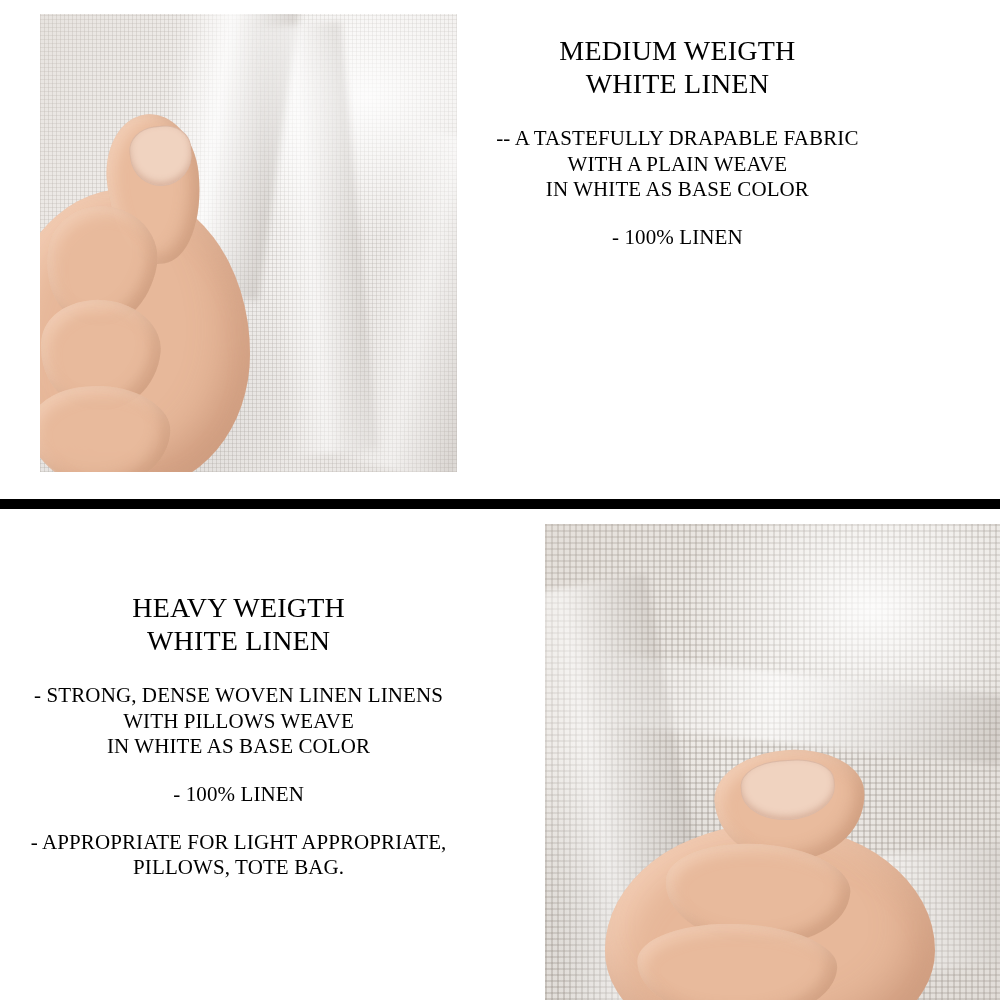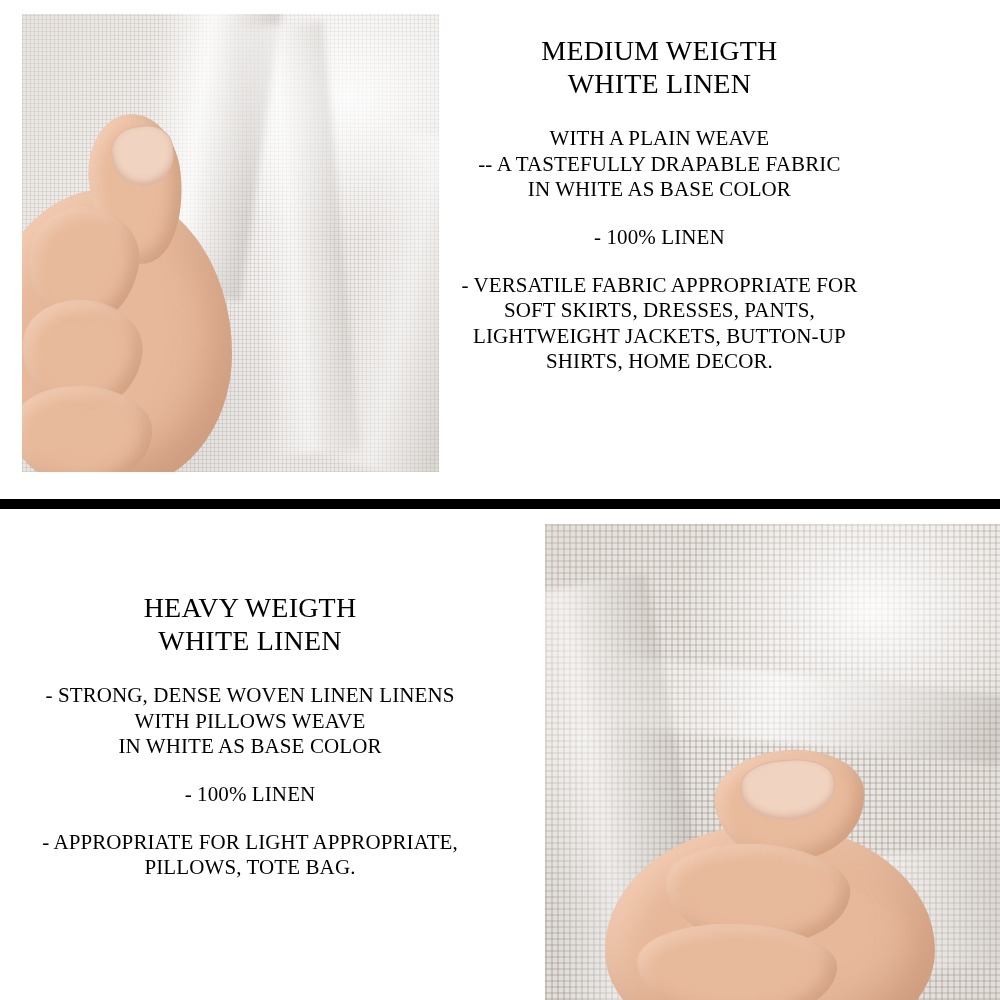--- a/index.html
+++ b/index.html
@@ -17,41 +17,40 @@
   .page {
     width: 1000px;
     height: 1000px;
     position: relative;
     background: #ffffff;
   }
 
   
   .panel {
     position: absolute;
-    left: 0;
+    left: 18px;
     width: 880px;
     display: flex;
     box-sizing: border-box;
   }
   .panel-top {
     top: 0;
     height: 499px;
   }
   .divider {
     position: absolute;
     left: 0;
     top: 499px;
     width: 1000px;
     height: 10px;
     background: #000000;
   }
   .panel-bottom {
     top: 509px;
     height: 491px;
-    flex-direction: column;
   }
 
   
   .img-half {
     position: relative;
     width: 500px;
     height: 100%;
     background: #ffffff;
     overflow: hidden;
   }
@@ -178,36 +177,30 @@
       </div>
     </div>
 
     <div class="text-half">
       <h2 class="title">
         <span class="t-line">MEDIUM WEIGTH</span>
         <span class="t-line">WHITE LINEN</span>
       </h2>
 
       <p class="para">
+        <span class="p-line">-- A TASTEFULLY DRAPABLE FABRIC</span>
         <span class="p-line">WITH A  PLAIN WEAVE</span>
-        <span class="p-line">-- A TASTEFULLY DRAPABLE FABRIC</span>
         <span class="p-line">IN WHITE AS BASE COLOR</span>
       </p>
 
       <p class="para">
         <span class="p-line">- 100% LINEN</span>
       </p>
 
 
-      <p class="para">
-        <span class="p-line">- VERSATILE FABRIC APPROPRIATE FOR</span>
-        <span class="p-line">SOFT SKIRTS, DRESSES, PANTS,</span>
-        <span class="p-line">LIGHTWEIGHT JACKETS, BUTTON-UP</span>
-        <span class="p-line">SHIRTS, HOME DECOR.</span>
-      </p>
     </div>
   </div>
 
   <div class="divider"></div>
 
   <div class="panel panel-bottom">
 
     <div class="text-half">
       <h2 class="title bottom-title">
         <span class="t-line">HEAVY WEIGTH</span>

